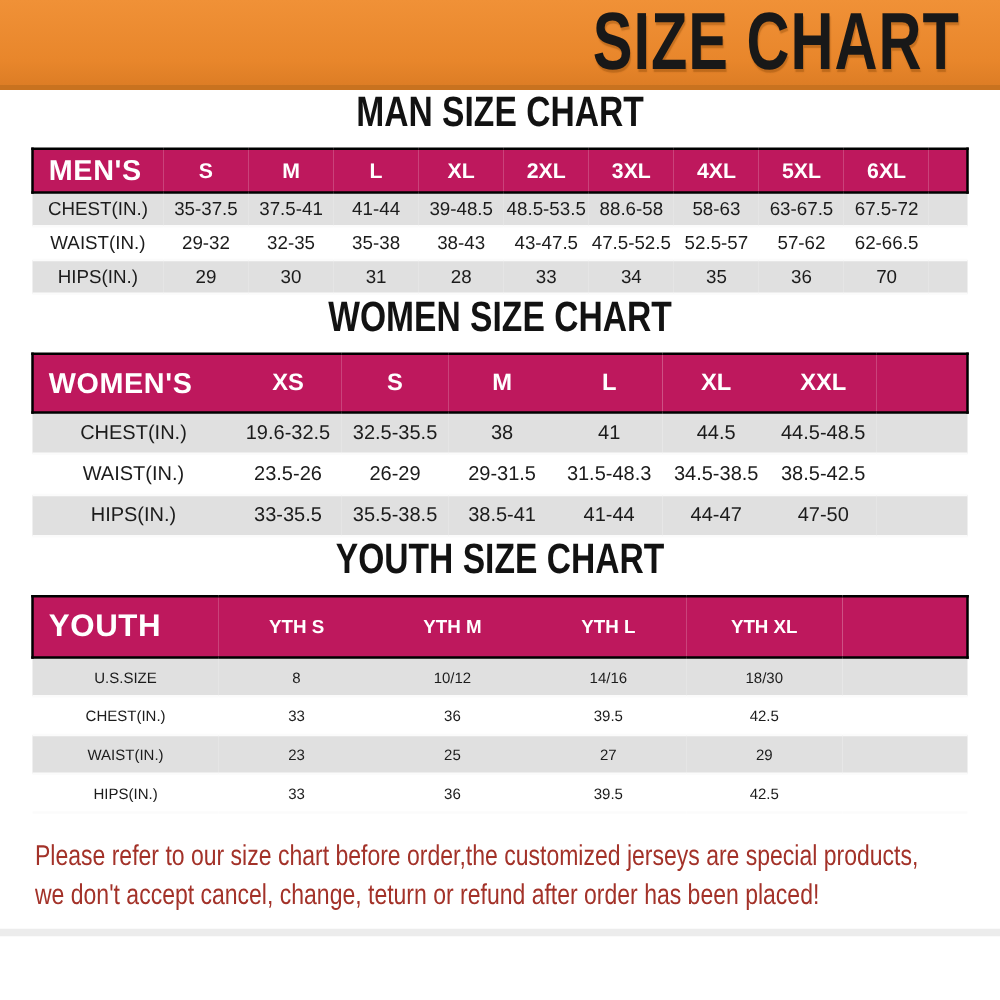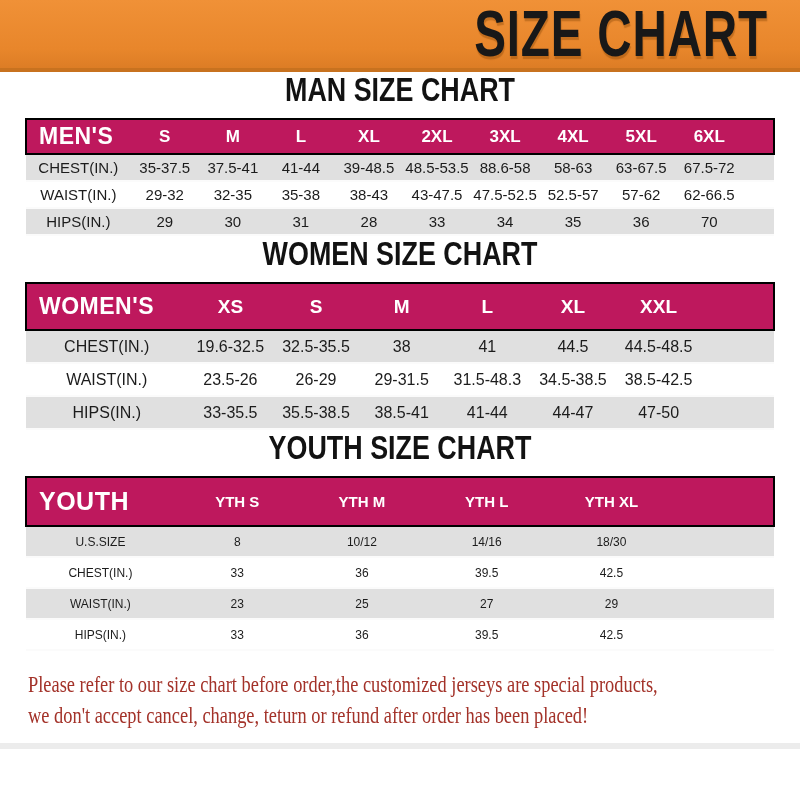--- a/index.html
+++ b/index.html
@@ -54,21 +54,21 @@
   .t-men   thead th{height:33px;font-size:17px;}
   .t-men   thead th.hl{font-size:23px;}
   .t-men   tbody td{height:25px;font-size:15px;}
   .t-women thead th{height:45px;font-size:19px;}
   .t-women thead th.hl{font-size:23px;}
   .t-women tbody td{height:31px;font-size:16px;}
   .t-youth thead th{height:47px;font-size:15px;}
   .t-youth thead th.hl{font-size:25px;margin-top:39px;}
   .t-youth tbody td{height:29px;font-size:12px;}
   
-  .footer{margin:18px 0 12px 28px;font-family:Liberation Serif, serif;}
+  .footer{margin:18px 0 12px 28px;}
   .footer p{
     margin:0;font-size:23px;line-height:31px;color:#A33229;
     transform:scaleX(0.80);transform-origin:left center;white-space:nowrap;
   }
   .bottom-strip{height:6px;background:#ECECEC;margin-top:9px;}
 </style>
 </head>
 <body>
 
 <header class="banner">

